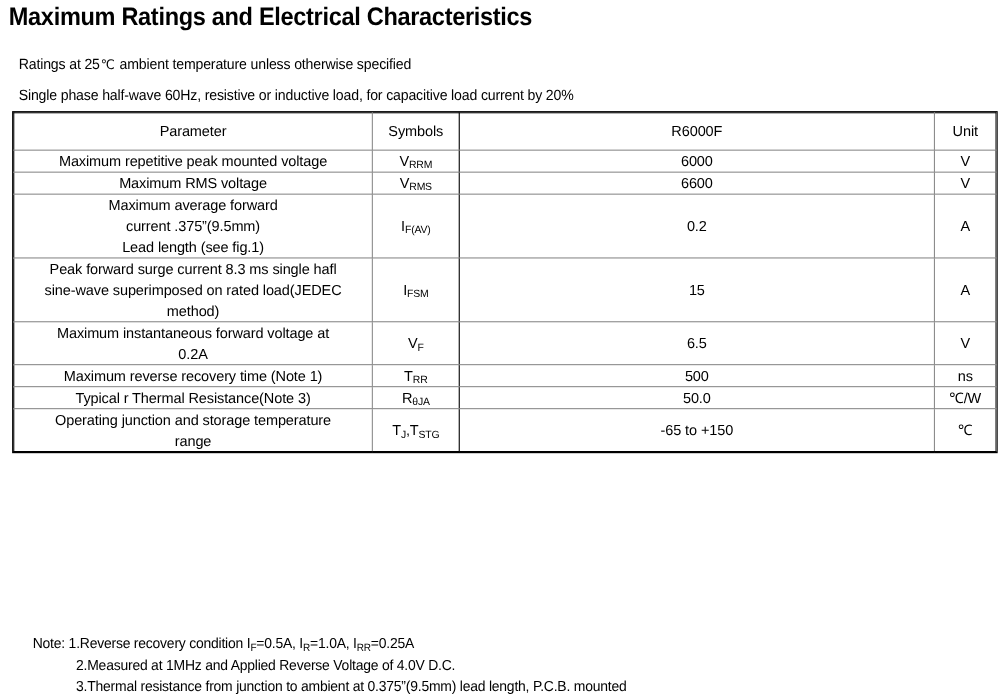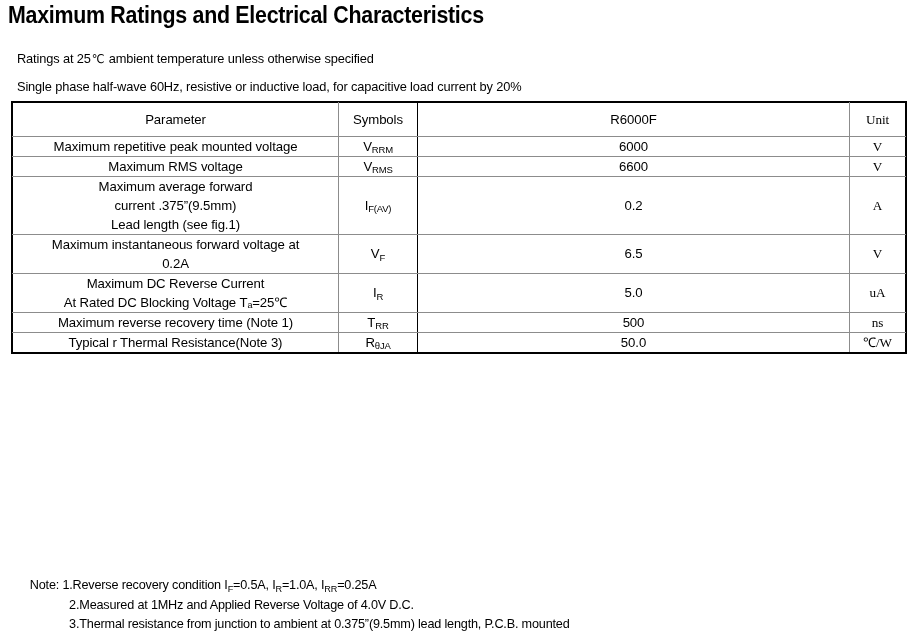--- a/index.html
+++ b/index.html
@@ -74,21 +74,21 @@
   #ratings-table tr > th:first-child { border-left-color: #000000; }
   #ratings-table tr > td:last-child,
   #ratings-table tr > th:last-child { border-right-color: #000000; }
   #ratings-table thead th { border-top-color: #000000; }
   #ratings-table tbody tr:last-child td { border-bottom-color: #000000; }
 
   
   .col-param { width: 325px; }
   .col-symbol { width: 78px; border-left-color: #000 !important; border-right-color: #000 !important; }
   .col-value  { width: 431px; }
-  .col-unit   { width: 55px; border-left-color: #000 !important; font-family: Liberation Serif, serif; }
+  .col-unit   { width: 55px; border-left-color: #000 !important; }
 
   .cell-param {
     text-align: left;
     padding: 4px 0 4px 9px;
     line-height: 19px;
     letter-spacing: -0.1px;
     margin-left: 40px;
   }
   .cell-symbol, .cell-value, .cell-unit {
     line-height: 18px;
@@ -161,42 +161,48 @@
         <td class="col-value cell-value">6600</td>
         <td class="col-unit cell-unit">V</td>
       </tr>
       <tr>
         <td class="col-param cell-param">Maximum average forward<br>current .375”(9.5mm)<br>Lead length (see fig.1)</td>
         <td class="col-symbol cell-symbol">I<sub>F(AV)</sub></td>
         <td class="col-value cell-value">0.2</td>
         <td class="col-unit cell-unit">A</td>
       </tr>
       <tr>
+        <td class="col-param cell-param">Peak forward surge current 8.3 ms single hafl<br>sine-wave superimposed on rated load(JEDEC<br>method)</td>
+        <td class="col-symbol cell-symbol">I<sub>FSM</sub></td>
+        <td class="col-value cell-value">15</td>
+        <td class="col-unit cell-unit">A</td>
+      </tr>
+      <tr>
         <td class="col-param cell-param">Maximum instantaneous forward voltage at<br>0.2A</td>
         <td class="col-symbol cell-symbol">V<sub>F</sub></td>
         <td class="col-value cell-value">6.5</td>
         <td class="col-unit cell-unit">V</td>
       </tr>
       <tr>
-        <td class="col-param cell-param">Maximum DC Reverse Current<br>At Rated DC Blocking Voltage Tₐ=25℃</td>
-        <td class="col-symbol cell-symbol">I<sub>R</sub></td>
-        <td class="col-value cell-value">5.0</td>
-        <td class="col-unit cell-unit">uA</td>
-      </tr>
-      <tr>
         <td class="col-param cell-param">Maximum reverse recovery time (Note 1)</td>
         <td class="col-symbol cell-symbol">T<sub>RR</sub></td>
         <td class="col-value cell-value">500</td>
         <td class="col-unit cell-unit">ns</td>
       </tr>
       <tr>
         <td class="col-param cell-param">Typical r Thermal Resistance(Note 3)</td>
         <td class="col-symbol cell-symbol">R<sub>θJA</sub></td>
         <td class="col-value cell-value">50.0</td>
         <td class="col-unit cell-unit">℃/W</td>
+      </tr>
+      <tr>
+        <td class="col-param cell-param">Operating junction and storage temperature<br>range</td>
+        <td class="col-symbol cell-symbol">T<sub>J</sub>,T<sub>STG</sub></td>
+        <td class="col-value cell-value">-65 to +150</td>
+        <td class="col-unit cell-unit">℃</td>
       </tr>
     </tbody>
 </table>
 
 <div id="notes">
   <div class="note-line" id="note-line-1">Note: 1.Reverse recovery condition I<sub>F</sub>=0.5A, I<sub>R</sub>=1.0A, I<sub>RR</sub>=0.25A</div>
   <div class="note-line" id="note-line-2">2.Measured at 1MHz and Applied Reverse Voltage of 4.0V D.C.</div>
   <div class="note-line" id="note-line-3">3.Thermal resistance from junction to ambient at 0.375”(9.5mm) lead length, P.C.B. mounted</div>
 </div>
 

